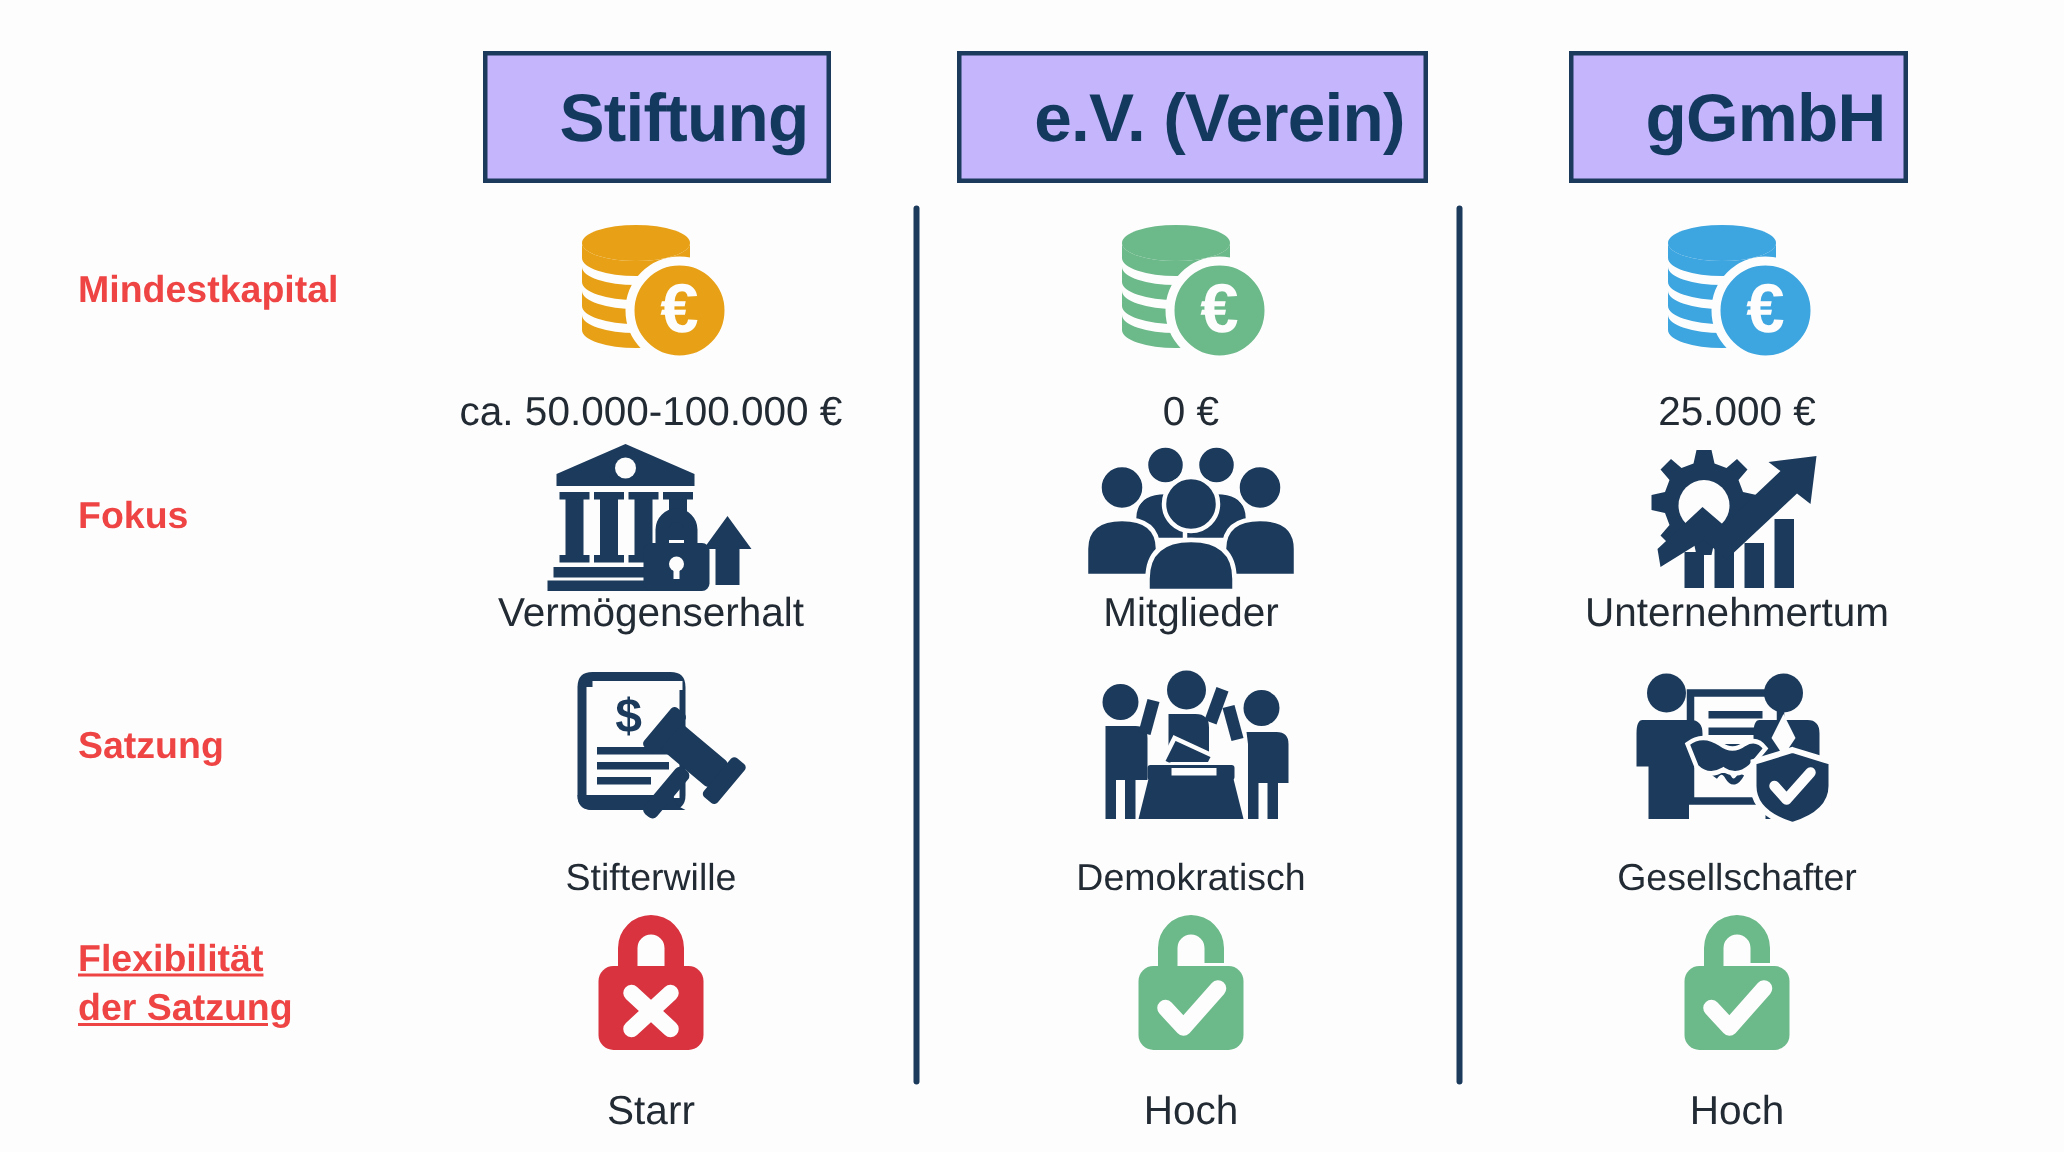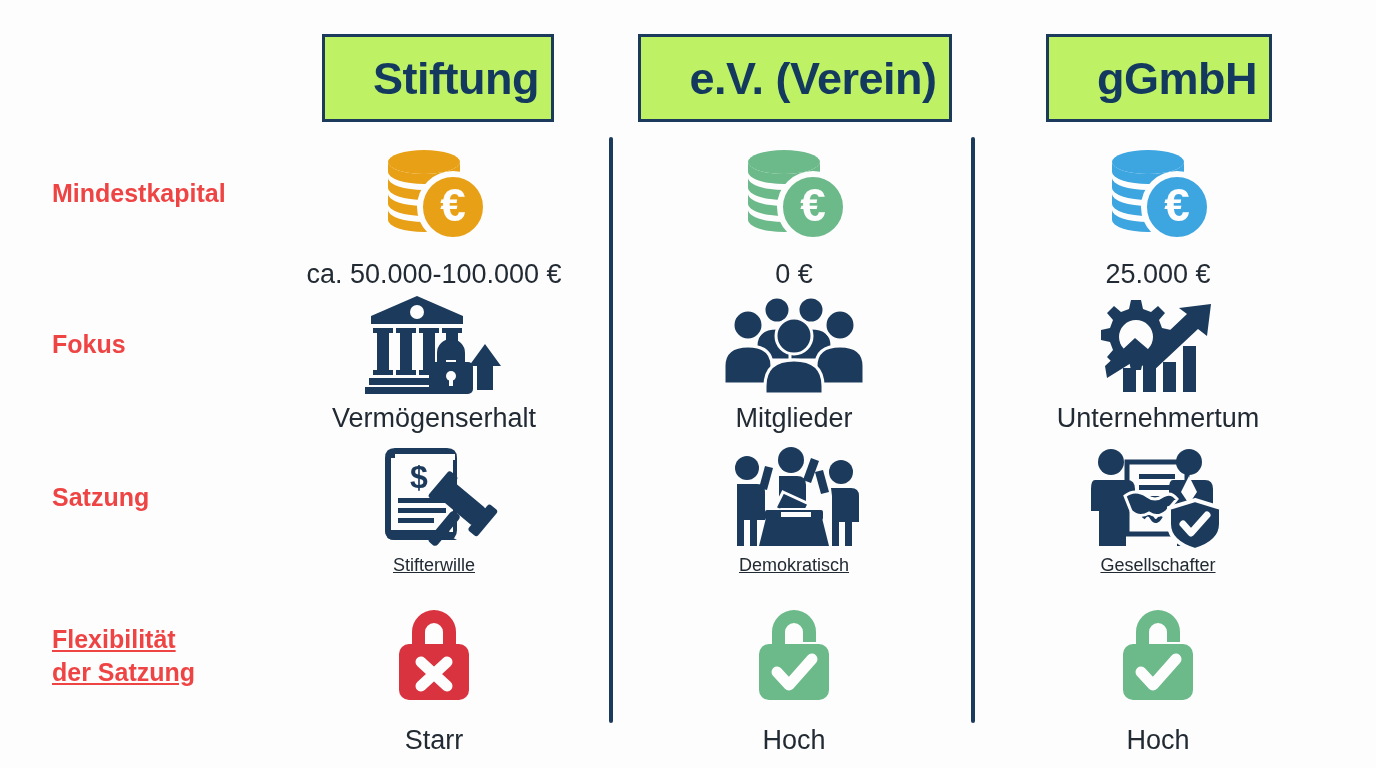--- a/index.html
+++ b/index.html
@@ -32,21 +32,21 @@
     height: 92px;
   }
   .col-head {
     position: absolute;
     top: 0;
     height: 88px;
     display: flex;
     align-items: center;
     justify-content: center;
     border: 3px solid #1b3a5c;
-    background: #bef264;
+    background: #c4b5fd;
     box-sizing: border-box;
     padding-left: 36px;
   }
   .col-head .htxt {
     font-size: 45px;
     font-weight: 700;
     letter-spacing: -0.5px;
     color: #14395f;
     white-space: nowrap;
     line-height: 1;
@@ -117,24 +117,24 @@
     text-align: center;
     white-space: nowrap;
     line-height: 1.1;
   }
 
   
   #row-0 .icon-wrap { height: 96px; margin-top: 8px; }
   #row-0 .cell-value { margin-top: 16px; font-size: 27px; }
 
   #row-1 .icon-wrap { height: 100px; margin-top: 6px; }
-  #row-1 .cell-value { margin-top: 10px; font-size: 27px; }
+  #row-1 .cell-value { font-size: 27px; }
 
   #row-2 .icon-wrap { height: 104px; margin-top: 6px; }
-  #row-2 .cell-value { margin-top: 8px; font-size: 18px; text-decoration: underline; }
+  #row-2 .cell-value { margin-top: 24px; font-size: 25px; }
 
   #row-3 .icon-wrap { height: 102px; margin-top: 8px; }
   #row-3 .cell-value { margin-top: 24px; font-size: 27px; }
 
   svg { display: block; }
 </style>
 </head>
 <body>
 
 <div id="sheet">

